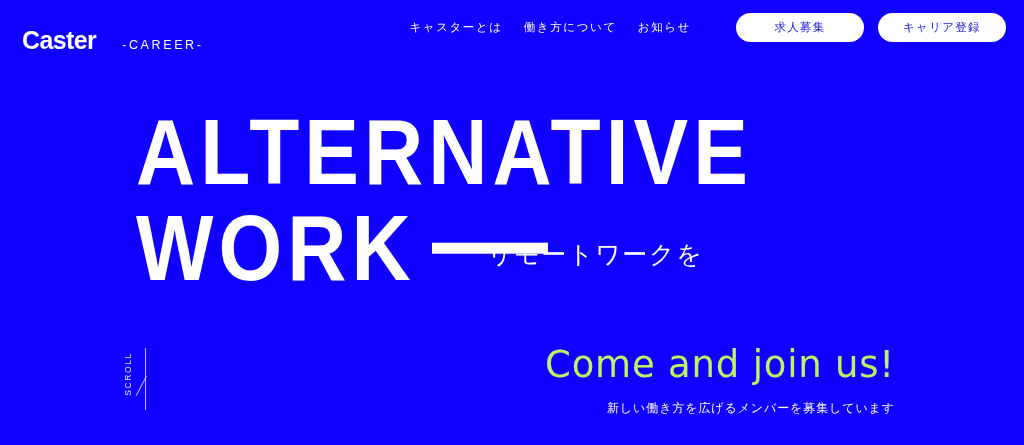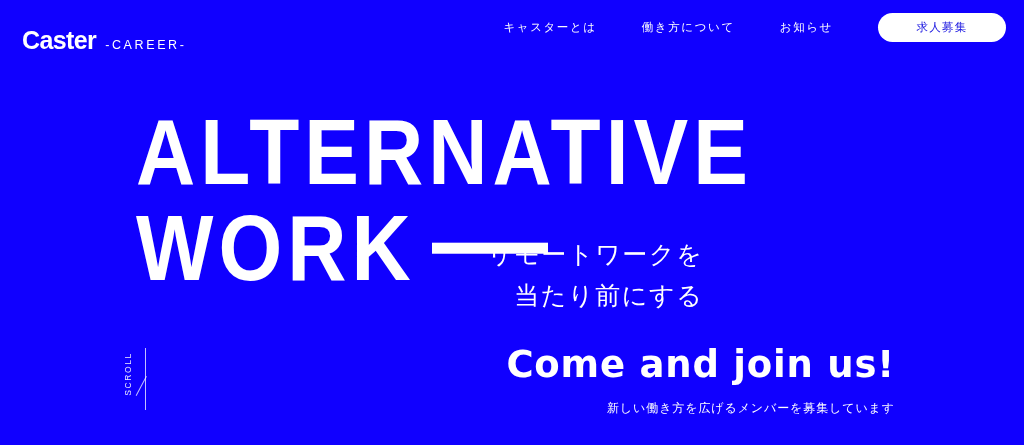--- a/index.html
+++ b/index.html
@@ -24,21 +24,21 @@
     width:1024px;
     height:55px;
     display:flex;
     align-items:center;
   }
 
   .logo {
     display:flex;
     align-items:baseline;
     margin-left:22px;
-    gap:9px;
+    gap:26px;
     cursor:pointer;
     justify-content:flex-end;
   }
   .logo-main {
     color:#ffffff;
     font-size:25px;
     font-weight:bold;
     letter-spacing:-0.6px;
     line-height:1;
   }
@@ -59,21 +59,21 @@
   }
   .nav-link {
     color:#ffffff;
     font-size:11.5px;
     letter-spacing:1.6px;
     text-decoration:none;
     white-space:nowrap;
     cursor:pointer;
     padding:6px 0;
   }
-  .nav-link + .nav-link { margin-left:45px; }
+  .nav-link + .nav-link { margin-left:21px; }
 
   .header-actions {
     display:flex;
     margin-left:45px;
     margin-right:18px;
     gap:14px;
   }
   .pill-btn {
     background:#ffffff;
     color:#1a16e0;
@@ -171,23 +171,23 @@
   }
 
   
   .join-block {
     position:absolute;
     right:129px;
     top:344px;
     text-align:right;
   }
   .join-title {
-    color:#ffffff;
+    color:#bef264;
     font-size:37px;
-    font-weight:700;
+    font-weight:400;
     letter-spacing:0.8px;
     line-height:1.12;
     white-space:nowrap;
     font-family:"DejaVu Sans", sans-serif;
   }
   .join-tagline {
     color:#ffffff;
     font-size:12px;
     letter-spacing:0.9px;
     line-height:1.4;
@@ -206,35 +206,35 @@
   </div>
 
   <nav class="main-nav">
     <a class="nav-link" href="#">キャスターとは</a>
     <a class="nav-link" href="#">働き方について</a>
     <a class="nav-link" href="#">お知らせ</a>
   </nav>
 
   <div class="header-actions">
     <button class="pill-btn">求人募集</button>
+    <button class="pill-btn">キャリア登録</button>
   </div>
 
 </header>
 
 <h1 class="hero-headline">
   <span class="hero-line">ALTERNATIVE</span>
   <span class="hero-line hero-line-2">
     <span>WORK</span>
     <span class="em-rule"></span>
   </span>
 </h1>
 
 <p class="hero-sub">
   <span class="hero-sub-line">リモートワークを</span>
-  <span class="hero-sub-line">当たり前にする</span>
 </p>
 
 <div class="scroll-indicator">
   <span class="scroll-label">SCROLL</span>
   <span class="scroll-bar"></span>
   <span class="scroll-tick"></span>
 </div>
 
 <div class="join-block">
   <div class="join-title">Come and join us!</div>

